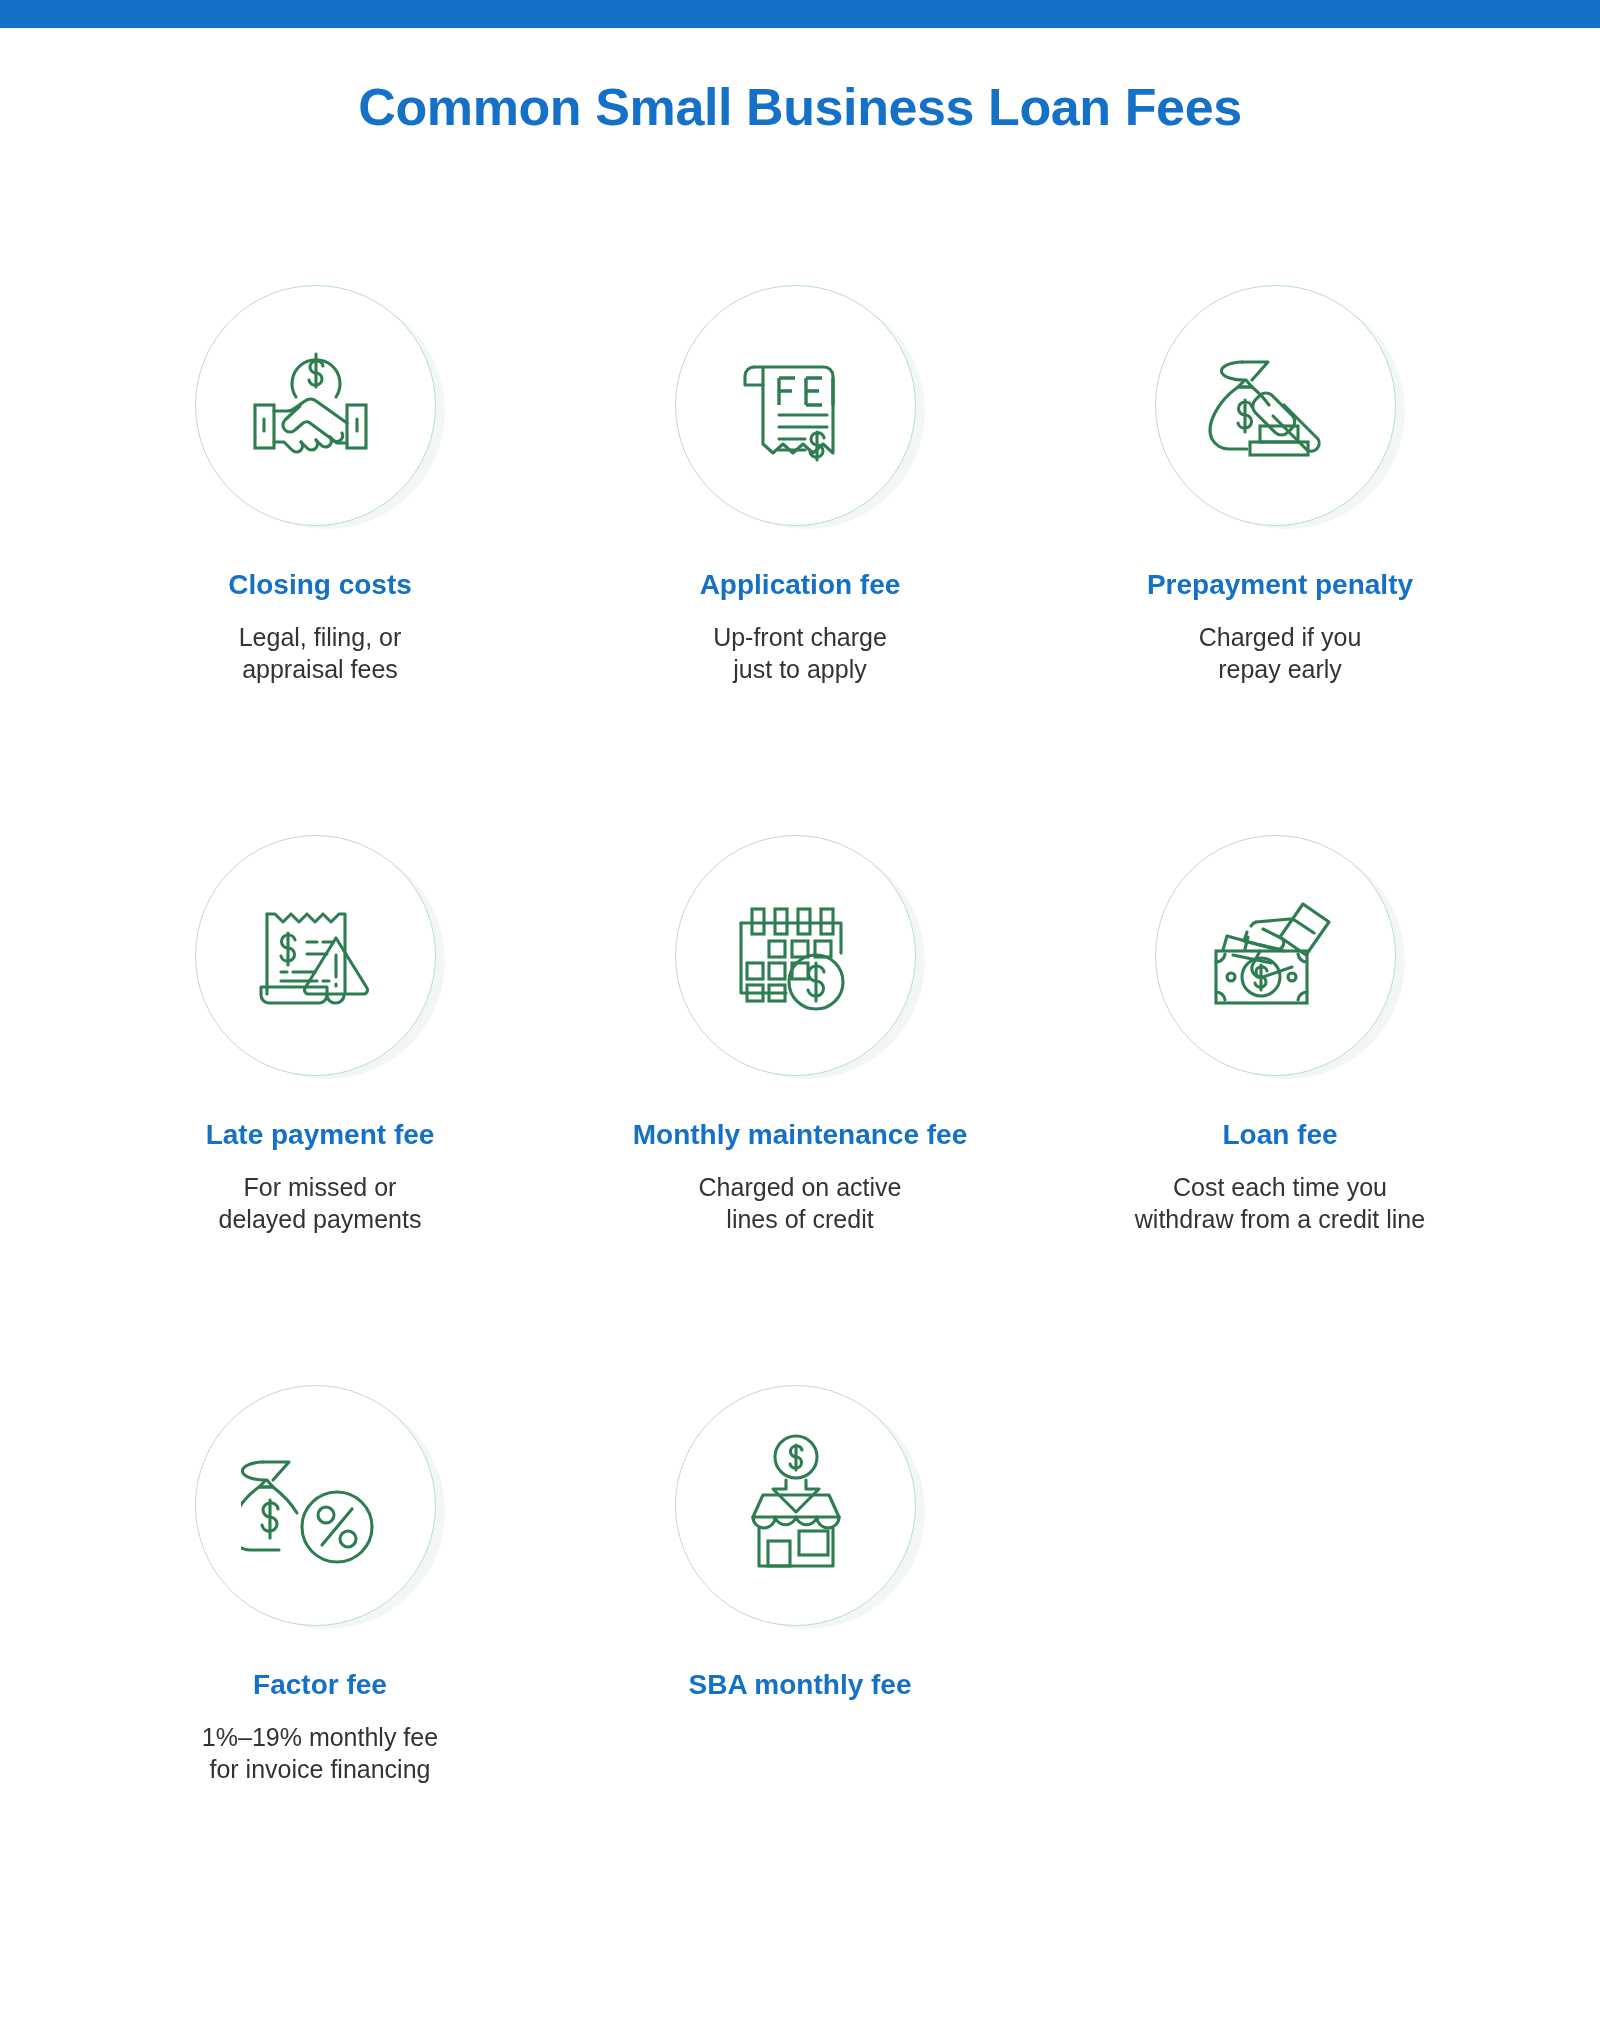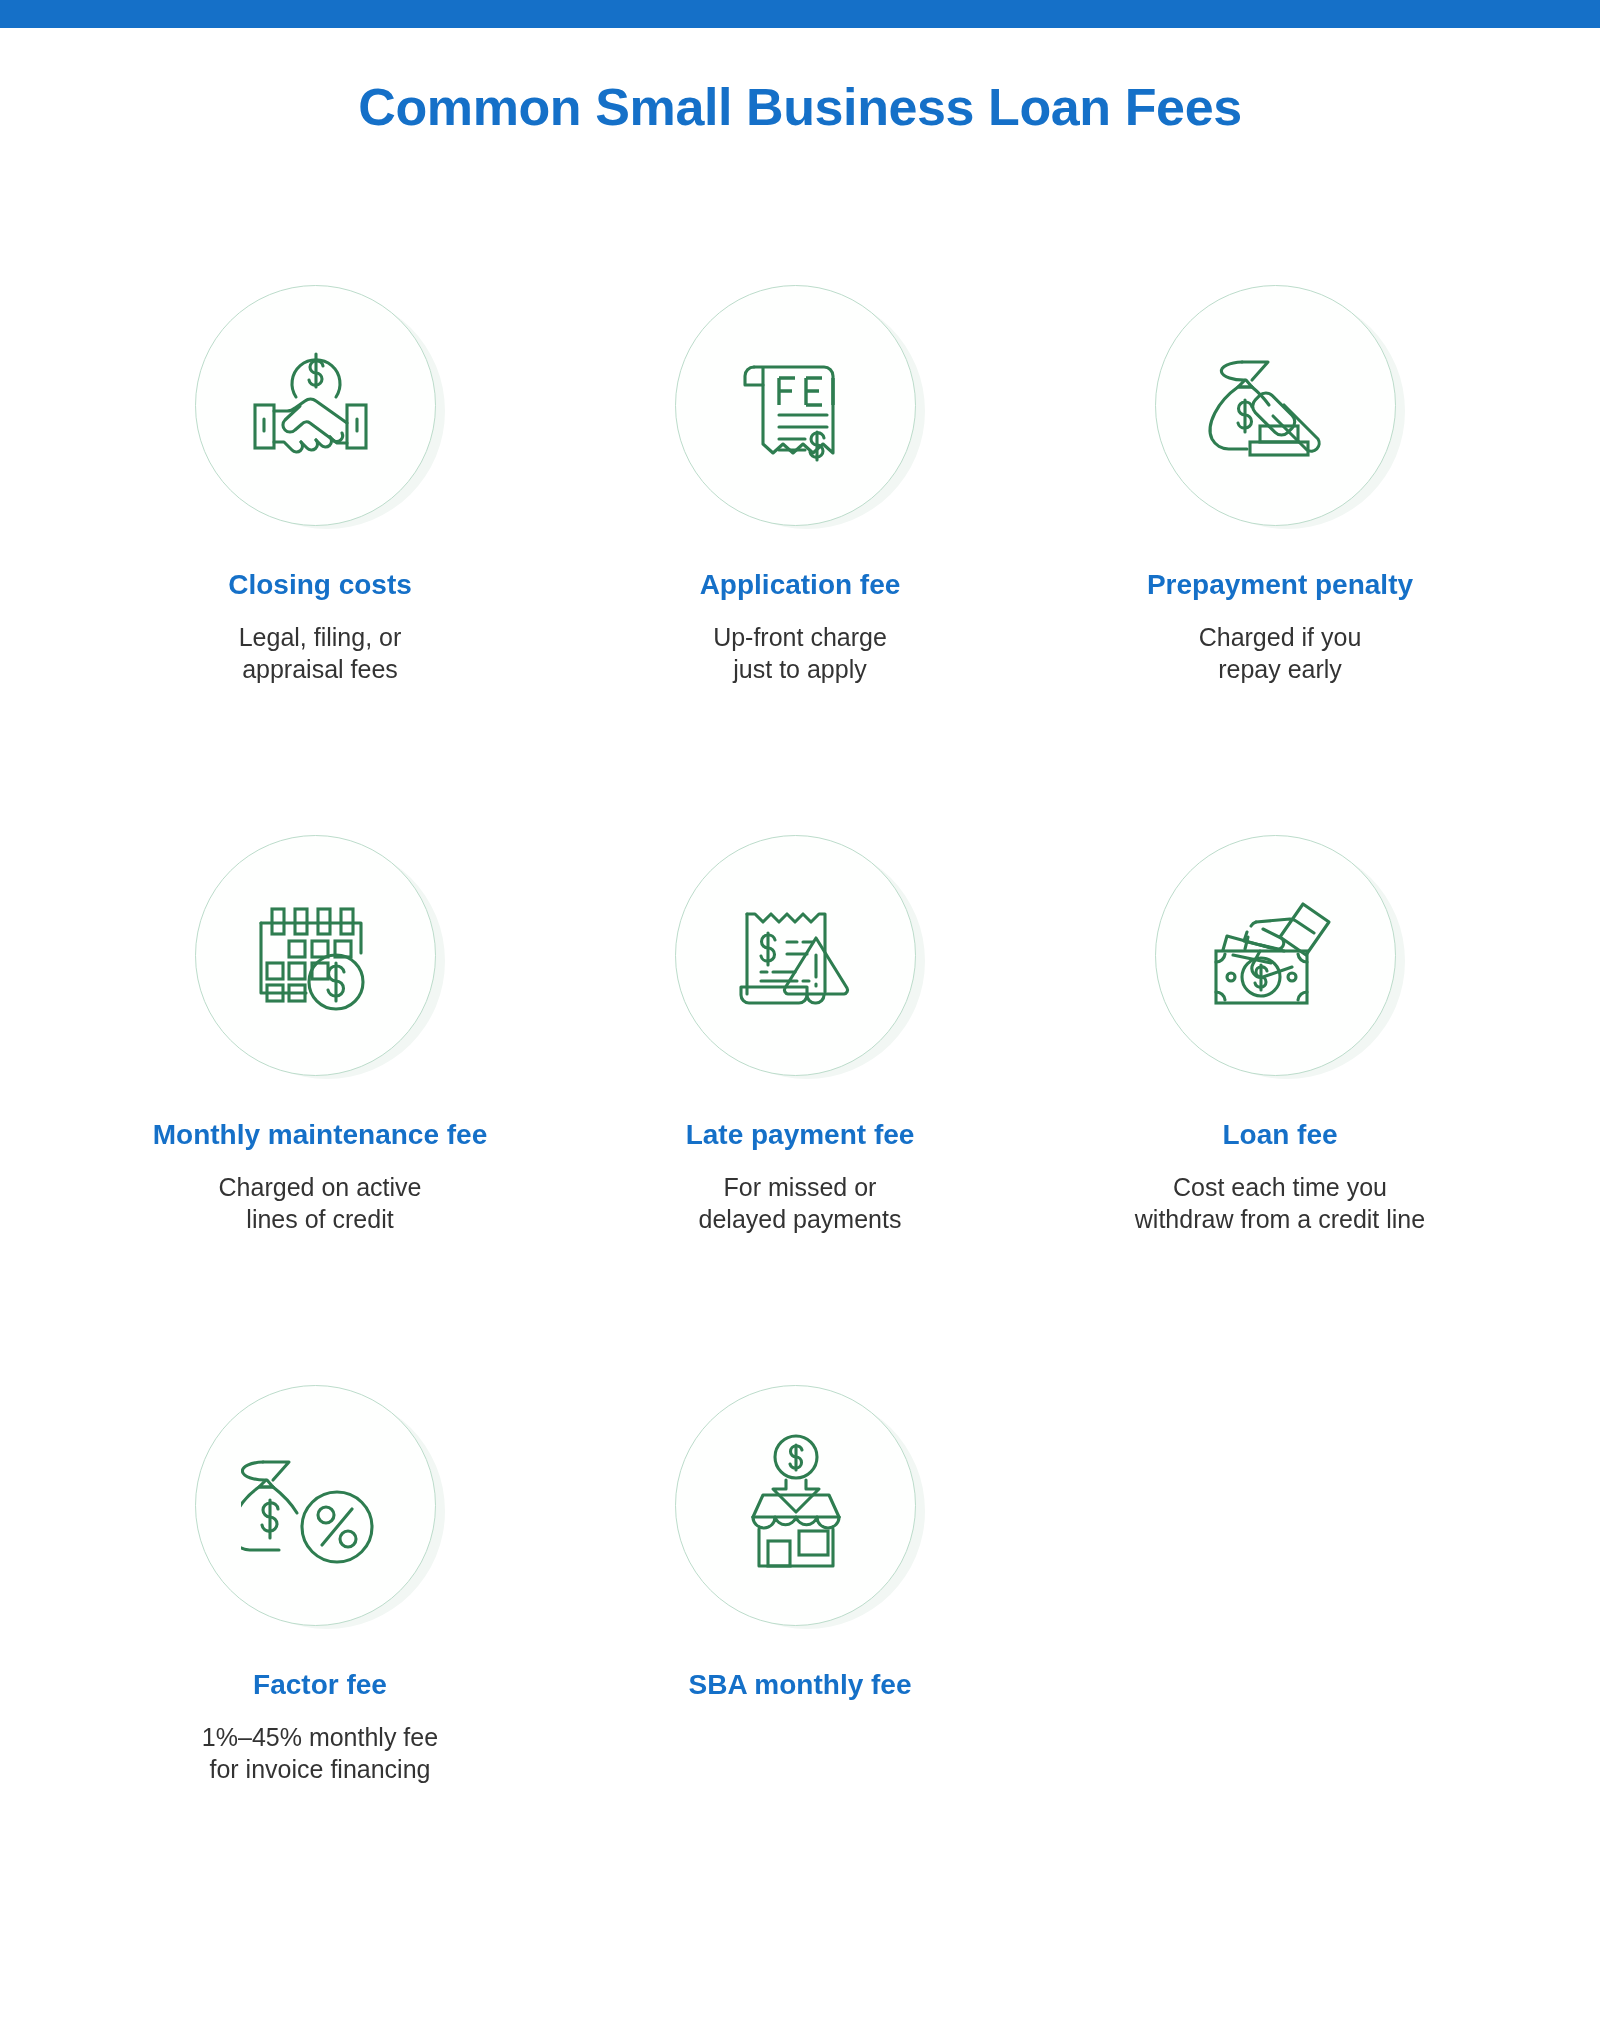--- a/index.html
+++ b/index.html
@@ -200,20 +200,46 @@
             <rect class="s" x="60.5" y="60.5" width="24" height="46" rx="9" transform="rotate(-45 72 83)"></rect>
             <path class="s" d="M83 74 l34 34 a8 8 0 0 1 -11 11 l-34 -34"></path>
             <rect class="sq" x="59" y="95" width="38" height="16"></rect>
             <rect class="sq" x="49" y="111" width="58" height="13"></rect>
           </svg>
         </div>
       </div>
       <div class="fee-label">Prepayment penalty</div>
       <div class="fee-desc">Charged if you
 repay early</div>
+    </div>
+
+    <div class="cell">
+      <div class="icon-wrap">
+        <div class="icon-shadow"></div>
+        <div class="icon-circle">
+          <svg viewBox="0 0 150 150">
+            <path class="s" d="M26 33 h8 l8 8 l8 -8 l8 8 l8 -8 l8 8 l8 -8 l8 8 l8 -8 h6 v78"></path>
+            <path class="s" d="M26 33 v80"></path>
+            <path class="s" d="M20 106 h66 v8 a8 8 0 0 1 -8 8 H28 a8 8 0 0 1 -8 -8 z"></path>
+            <path class="s" d="M86 114 a8 8 0 0 0 8 8 h1 a8 8 0 0 0 8 -8"></path>
+            <path class="s" d="M47 52 v32"></path>
+            <path class="s" d="M54 59 a6.5 6.5 0 0 0 -7 -5 a6.5 6.5 0 0 0 0 13 a6.5 6.5 0 0 1 0 13 a6.5 6.5 0 0 1 -7 -5"></path>
+            <path class="s" d="M66 61 h10 M82 61 h10"></path>
+            <path class="s" d="M66 73 h20"></path>
+            <path class="s" d="M40 91 h6 M52 91 h22"></path>
+            <path class="s" d="M40 100 h36 M82 100 h6"></path>
+            <path class="s" d="M95 57 l31 50 a4 4 0 0 1 -3 6 H67 a4 4 0 0 1 -3 -6 z"></path>
+            <path class="s" d="M95 74 v22"></path>
+            <path class="s" d="M95 103 v2"></path>
+          </svg>
+        </div>
+      </div>
+      <div class="fee-label">Late payment fee</div>
+      <div class="fee-desc">For missed or
+delayed payments</div>
     </div>
 
     <div class="cell">
       <div class="icon-wrap">
         <div class="icon-shadow"></div>
         <div class="icon-circle">
           <svg viewBox="0 0 150 150">
             <path class="s" d="M20 42 h100 v30"></path>
             <path class="s" d="M20 42 v70 h45"></path>
             <rect class="sq" x="31" y="28" width="12" height="25"></rect>
@@ -237,46 +263,20 @@
       <div class="fee-label">Monthly maintenance fee</div>
       <div class="fee-desc">Charged on active
 lines of credit</div>
     </div>
 
     <div class="cell">
       <div class="icon-wrap">
         <div class="icon-shadow"></div>
         <div class="icon-circle">
           <svg viewBox="0 0 150 150">
-            <path class="s" d="M26 33 h8 l8 8 l8 -8 l8 8 l8 -8 l8 8 l8 -8 l8 8 l8 -8 h6 v78"></path>
-            <path class="s" d="M26 33 v80"></path>
-            <path class="s" d="M20 106 h66 v8 a8 8 0 0 1 -8 8 H28 a8 8 0 0 1 -8 -8 z"></path>
-            <path class="s" d="M86 114 a8 8 0 0 0 8 8 h1 a8 8 0 0 0 8 -8"></path>
-            <path class="s" d="M47 52 v32"></path>
-            <path class="s" d="M54 59 a6.5 6.5 0 0 0 -7 -5 a6.5 6.5 0 0 0 0 13 a6.5 6.5 0 0 1 0 13 a6.5 6.5 0 0 1 -7 -5"></path>
-            <path class="s" d="M66 61 h10 M82 61 h10"></path>
-            <path class="s" d="M66 73 h20"></path>
-            <path class="s" d="M40 91 h6 M52 91 h22"></path>
-            <path class="s" d="M40 100 h36 M82 100 h6"></path>
-            <path class="s" d="M95 57 l31 50 a4 4 0 0 1 -3 6 H67 a4 4 0 0 1 -3 -6 z"></path>
-            <path class="s" d="M95 74 v22"></path>
-            <path class="s" d="M95 103 v2"></path>
-          </svg>
-        </div>
-      </div>
-      <div class="fee-label">Late payment fee</div>
-      <div class="fee-desc">For missed or
-delayed payments</div>
-    </div>
-
-    <div class="cell">
-      <div class="icon-wrap">
-        <div class="icon-shadow"></div>
-        <div class="icon-circle">
-          <svg viewBox="0 0 150 150">
             <path class="s" d="M22 69 l4 -14 l44 12"></path>
             <rect class="sq" x="15" y="70" width="91" height="52"></rect>
             <path class="s" d="M15 81 a9 9 0 0 0 9 -8 M106 81 a9 9 0 0 1 -9 -8 M15 111 a9 9 0 0 1 9 8 M106 111 a9 9 0 0 0 -9 8"></path>
             <circle class="s" cx="60" cy="96" r="19"></circle>
             <path class="s" d="M60 84 v25"></path>
             <path class="s" d="M66 90 a5 5 0 0 0 -6 -4 a5 5 0 0 0 0 10 a5 5 0 0 1 0 10 a5 5 0 0 1 -6 -4"></path>
             <circle class="s" cx="30" cy="96" r="4"></circle>
             <circle class="s" cx="91" cy="96" r="4"></circle>
             <path class="s" d="M32 74 l38 8"></path>
             <path class="s" d="M47 56 l-3 12"></path>
@@ -306,21 +306,21 @@
             <path class="s" d="M29 69 v38"></path>
             <path class="s" d="M37 78 a7 7 0 0 0 -8 -6 a7 7 0 0 0 0 14 a7 7 0 0 1 0 14 a7 7 0 0 1 -8 -6"></path>
             <circle class="s" cx="96" cy="96" r="35" fill="#fefffe"></circle>
             <path class="s" d="M111 78 l-30 36"></path>
             <circle class="s" cx="85" cy="84" r="8"></circle>
             <circle class="s" cx="107" cy="108" r="8"></circle>
           </svg>
         </div>
       </div>
       <div class="fee-label">Factor fee</div>
-      <div class="fee-desc">1%–45% monthly fee
+      <div class="fee-desc">1%–19% monthly fee
 for invoice financing</div>
     </div>
 
     <div class="cell">
       <div class="icon-wrap">
         <div class="icon-shadow"></div>
         <div class="icon-circle">
           <svg viewBox="0 0 150 150">
             <circle class="s" cx="75" cy="26" r="21"></circle>
             <path class="s" d="M75 14 v25"></path>

